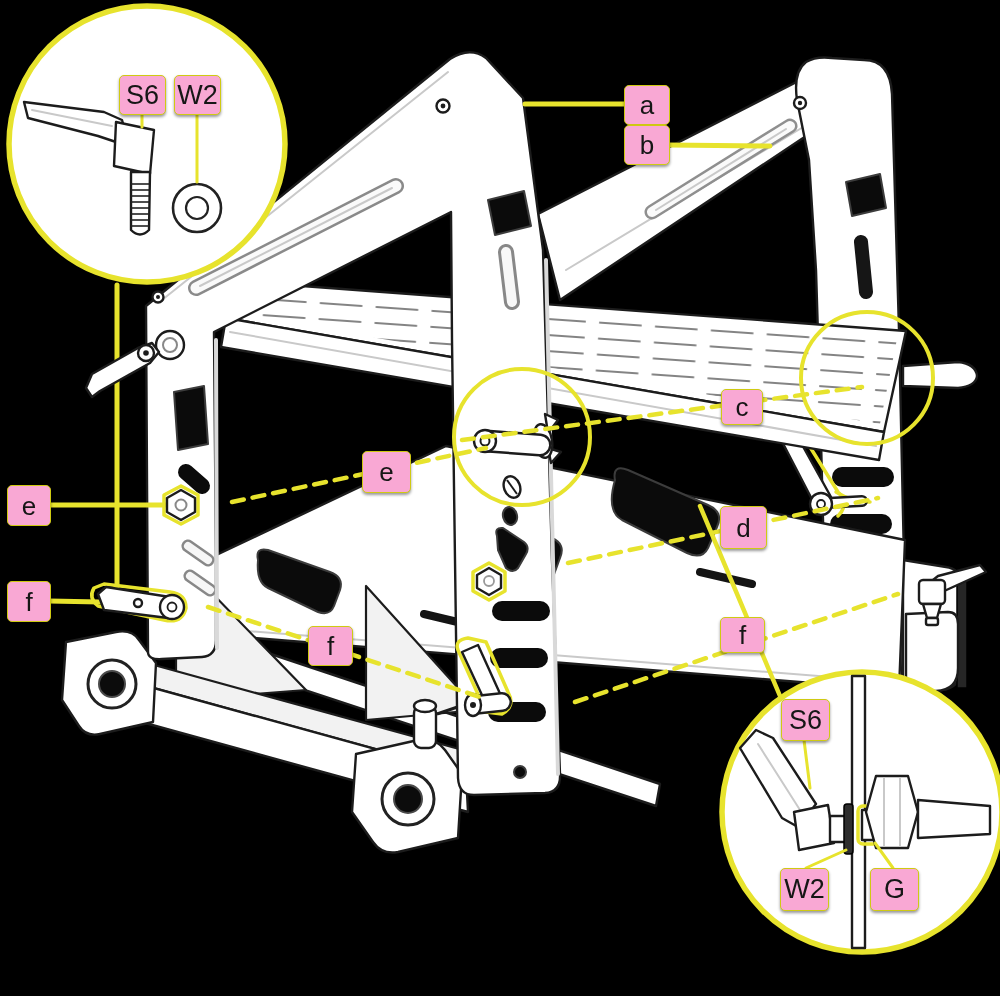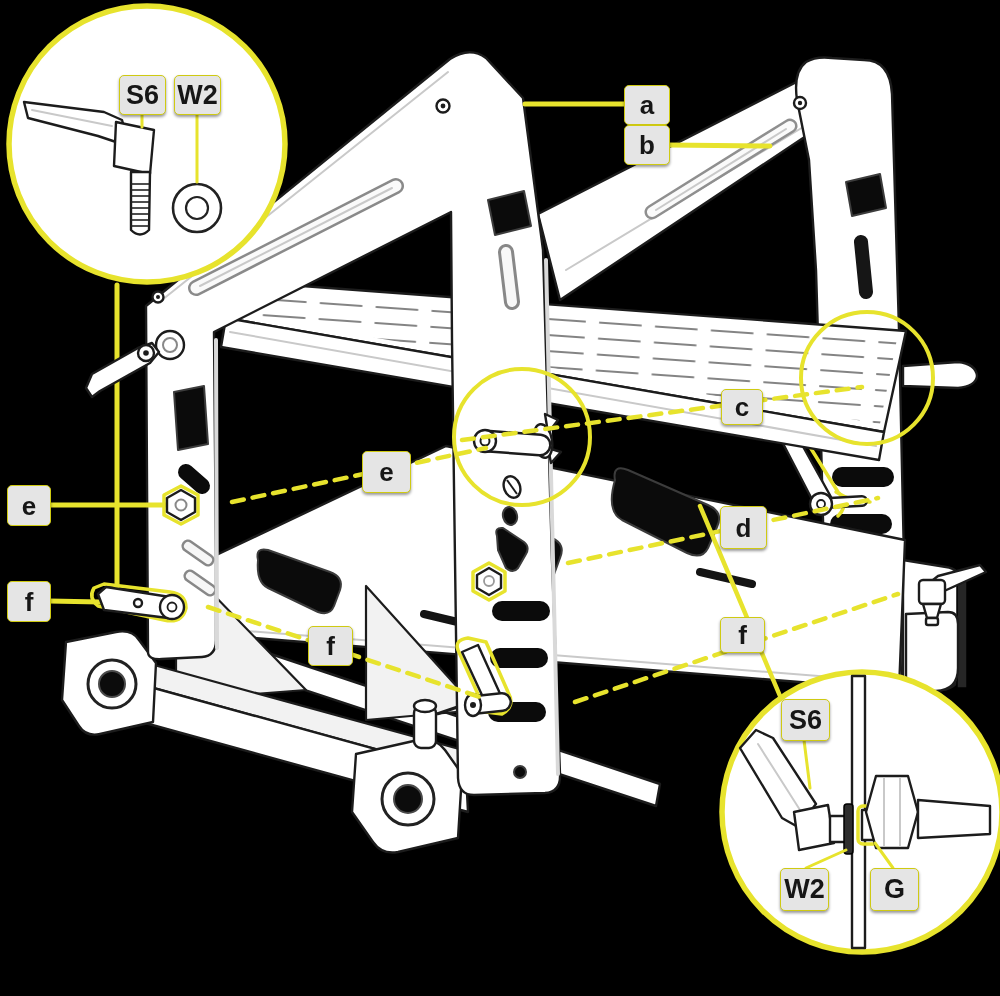--- a/index.html
+++ b/index.html
@@ -1,21 +1,21 @@
 <!DOCTYPE html>
 <html><head>
 <meta charset="utf-8">
 <style>
   html,body{margin:0;padding:0;background:#000;}
   #stage{position:relative;width:1000px;height:996px;background:#000;overflow:hidden;
          font-family:"Liberation Sans","DejaVu Sans",sans-serif;}
   #art{position:absolute;left:0;top:0;}
   .callout{position:absolute;display:flex;align-items:center;justify-content:center;
-           background:#e5e5e5;border:1.5px solid #cfca12;border-radius:5px;
-           color:#161616;font-weight:bold;font-size:26px;line-height:1;
+           background:#f9a8d4;border:1.5px solid #cfca12;border-radius:5px;
+           color:#161616;font-weight:normal;font-size:26px;line-height:1;
            box-shadow:0 2px 3px rgba(0,0,0,.4);z-index:3;}
   .hwlabel{font-size:27px;}
   
   .part{fill:#ffffff;stroke:#1c1c1c;stroke-width:2.4;stroke-linejoin:round;stroke-linecap:round;}
   .part-lt{fill:#f2f2f2;stroke:#1c1c1c;stroke-width:2.2;stroke-linejoin:round;}
   .hole{fill:#0b0b0b;stroke:#3c3c3c;stroke-width:2;stroke-linejoin:round;}
   .thin{fill:none;stroke:#c9c9c9;stroke-width:2;stroke-linecap:round;}
   .shade{fill:none;stroke:#d9d9d9;stroke-width:4;stroke-linecap:round;}
   .yl{stroke:#e7e32d;fill:none;stroke-linecap:round;}
   .glow{stroke:#e7e32d;fill:none;stroke-width:3.5;stroke-linecap:round;stroke-linejoin:round;}

